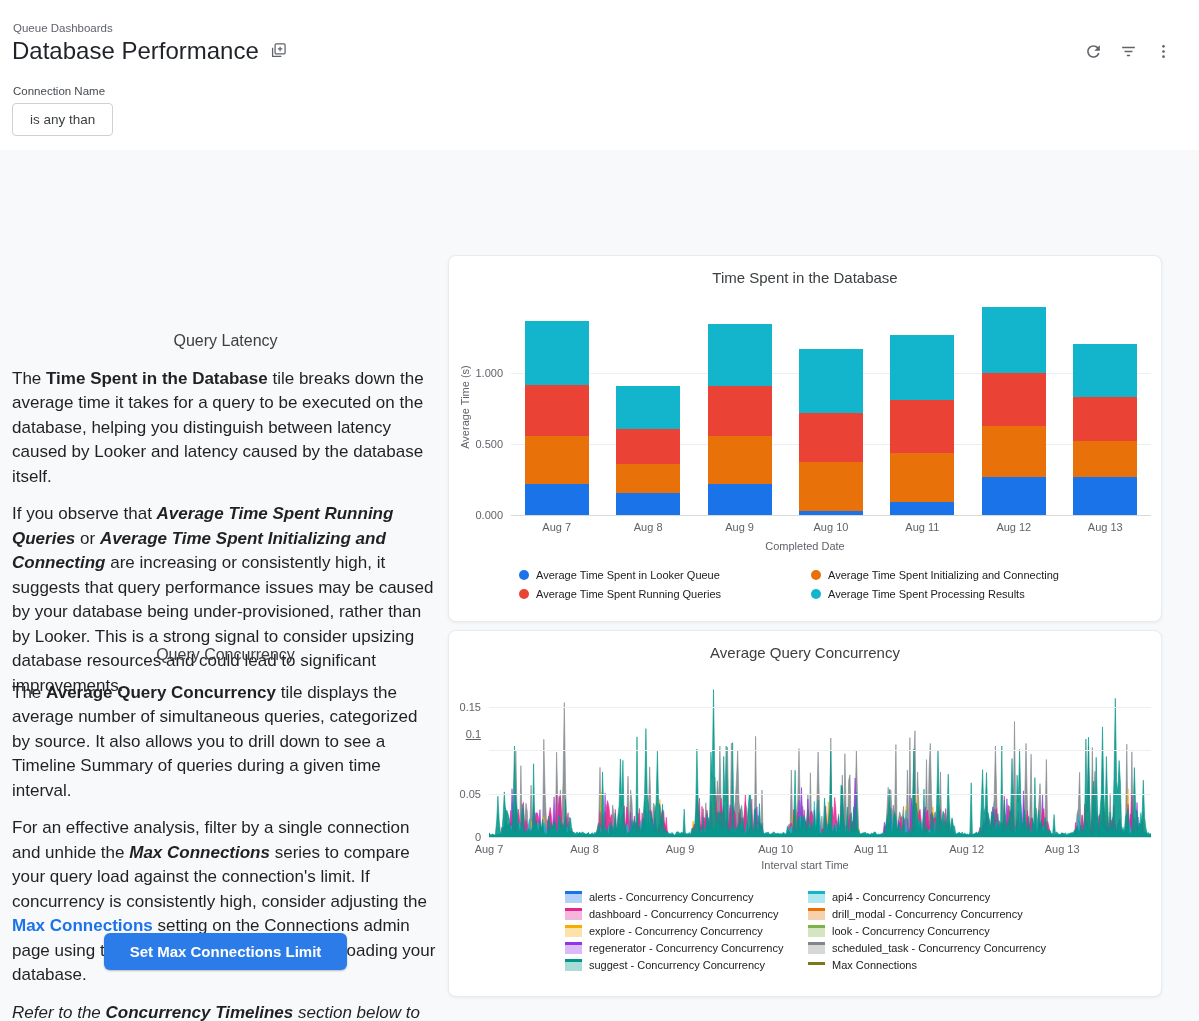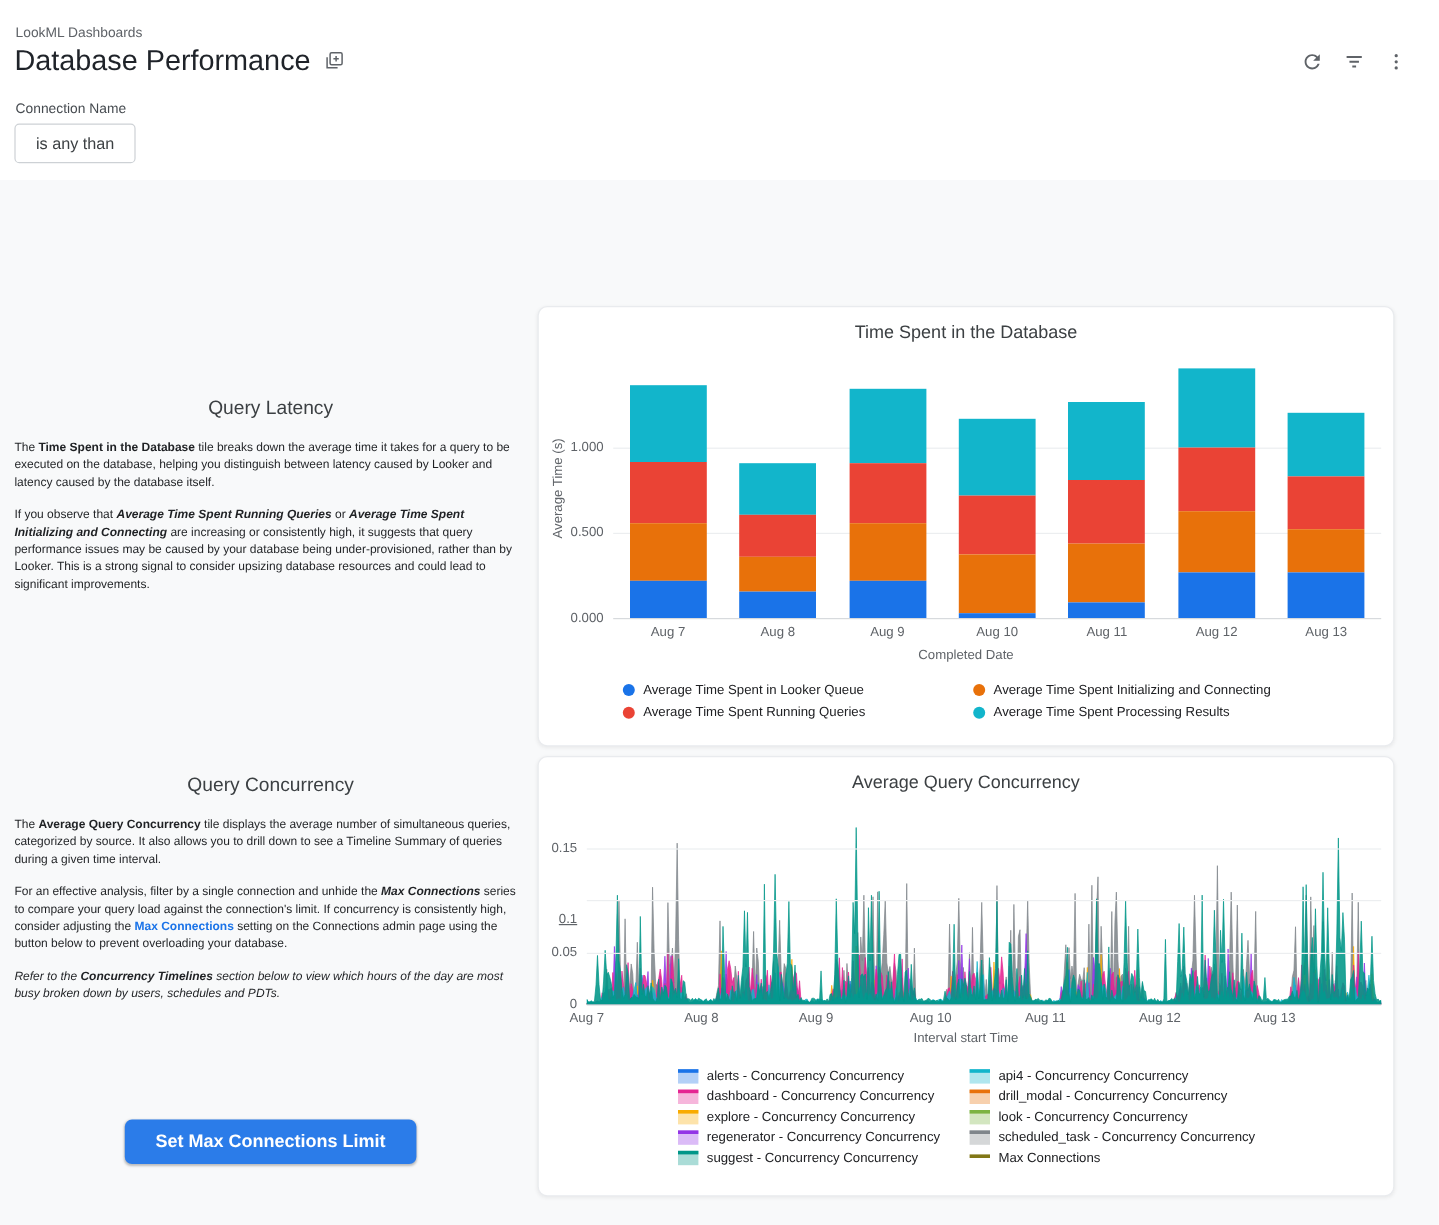--- a/index.html
+++ b/index.html
@@ -16,21 +16,21 @@
   #filter-chip{left:12px;top:103px;background:#fff;border:1px solid #cdd1d5;border-radius:4px;
     padding:8px 17px;font-size:13.5px;color:#3c4043;cursor:pointer;}
   
   #dashboard{left:0;right:0;top:150px;bottom:0;background:#f8f9fa;}
   #section-heading{top:44px;left:0;width:1168px;text-align:center;font-size:16px;color:#3c4043;}
   
   .text-tile{left:12px;width:427px;}
   #tile-latency{top:182px;}
   #tile-concurrency{top:496px;}
   .tile-heading{text-align:center;font-size:16px;color:#3c4043;margin:0 0 17px 0;font-weight:400;}
-  .tile-body p{font-size:10px;line-height:1.44;margin:0 1px 13px 0;color:#1f2124;}
+  .tile-body p{font-size:17px;line-height:1.44;margin:0 1px 13px 0;color:#1f2124;}
   .tile-body .link{color:#1a73e8;font-weight:700;cursor:pointer;}
   #cta-wrap{left:12px;top:783px;width:427px;text-align:center;}
   #cta-button{background:#2b7ce9;color:#fff;border:none;border-radius:6px;padding:10px 26px;
     font-size:15px;font-weight:700;font-family:"Liberation Sans",sans-serif;cursor:pointer;
     box-shadow:0 1px 2px rgba(0,0,0,.25);}
   
   .card{left:448px;width:712px;height:365px;background:#fff;border:1px solid #e9ebee;border-radius:8px;
     box-shadow:0 1px 3px rgba(60,64,67,.08);}
   #card-latency{top:105px;}
   #card-concurrency{top:480px;}
@@ -57,21 +57,21 @@
   #xlabels2{position:absolute;left:40px;top:212px;width:662px;height:14px;}
   #xlabels2 .xtick{position:absolute;transform:translateX(-50%);}
   #legend2{position:absolute;left:116px;top:260px;display:grid;grid-template-columns:243px auto;row-gap:5px;}
   .leg2-item{display:flex;align-items:flex-start;gap:7px;font-size:11px;color:#202124;cursor:pointer;}
   .leg-swatch{width:17px;height:9px;flex:none;}
   .leg-line{width:17px;height:3px;flex:none;margin:3px 0;}
 </style>
 </head>
 <body>
 
-<div class="abs" id="breadcrumb">LookML Dashboards</div>
+<div class="abs" id="breadcrumb">Queue Dashboards</div>
 
 <div class="abs" id="title-row">
   <span id="page-title">Database Performance</span>
   <span class="icon-btn">
     <svg width="20" height="20" viewBox="0 0 24 24" fill="none" stroke="#5f6368" stroke-width="1.5">
       <path d="M5.5 8v10.5H16"></path>
       <rect x="8.5" y="3.5" width="12" height="12" rx="1.5"></rect>
       <path d="M14.5 6.8v5.4M11.8 9.5h5.4"></path>
     </svg>
   </span>
@@ -223,21 +223,21 @@
           <span>Average Time Spent Processing Results</span>
         </div>
       </div>
   </div>
 
   <div class="abs card" id="card-concurrency">
     <div class="card-title">Average Query Concurrency</div>
     <div id="yaxis2">
         <div class="ytick" style="left: -8px; top: 200px; width: 40px;">0</div>
         <div class="ytick" style="left: -8px; top: 156.647px; width: 40px;">0.05</div>
-        <div class="ytick" style="left: -8px; top: 129px; width: 40px; text-decoration: underline;">0.1</div>
+        <div class="ytick" style="left: -8px; top: 97px; width: 40px; text-decoration: underline;">0.1</div>
         <div class="ytick" style="left: -8px; top: 69.9422px; width: 40px;">0.15</div>
       </div>
     <div id="plot2">
       <svg id="areasvg" width="662" height="150" viewBox="0 0 662 150" preserveAspectRatio="none">
           <polygon points="0,150 0.0,148.8 1.3,149.5 2.6,149.3 3.8,148.3 5.1,148.3 6.4,149.4 7.7,148.4 8.9,149.0 10.2,149.3 11.5,149.3 12.8,147.8 14.0,145.0 15.3,144.4 16.6,120.7 17.9,141.7 19.1,137.3 20.4,136.8 21.7,135.3 23.0,139.1 24.2,148.2 25.5,148.2 26.8,63.0 28.1,126.3 29.3,142.8 30.6,148.7 31.9,78.7 33.2,147.5 34.4,145.8 35.7,135.8 37.0,116.3 38.3,124.5 39.5,148.9 40.8,139.0 42.1,98.2 43.4,143.2 44.6,124.7 45.9,147.8 47.2,139.2 48.5,148.8 49.7,146.7 51.0,139.6 52.3,145.2 53.6,142.4 54.8,52.3 56.1,106.0 57.4,133.4 58.7,133.8 59.9,144.8 61.2,126.0 62.5,149.2 63.8,144.4 65.1,132.5 66.3,146.7 67.6,65.2 68.9,117.5 70.2,115.6 71.4,103.0 72.7,132.0 74.0,96.2 75.3,15.6 76.5,96.2 77.8,144.2 79.1,135.8 80.4,148.9 81.6,147.5 82.9,141.1 84.2,148.5 85.5,149.1 86.7,148.5 88.0,149.3 89.3,149.0 90.6,149.2 91.8,149.4 93.1,149.0 94.4,148.4 95.7,148.5 96.9,148.4 98.2,149.2 99.5,148.7 100.8,149.3 102.0,149.4 103.3,148.5 104.6,149.3 105.9,148.4 107.1,148.5 108.4,140.2 109.7,134.5 111.0,80.4 112.2,146.6 113.5,136.8 114.8,148.5 116.1,124.7 117.3,131.1 118.6,143.6 119.9,148.3 121.2,140.9 122.5,137.6 123.7,118.0 125.0,128.4 126.3,145.9 127.6,144.7 128.8,137.2 130.1,126.7 131.4,142.4 132.7,146.2 133.9,148.2 135.2,148.5 136.5,140.7 137.8,129.6 139.0,89.2 140.3,140.1 141.6,103.0 142.9,114.1 144.1,141.3 145.4,144.8 146.7,135.1 148.0,138.0 149.2,125.9 150.5,134.7 151.8,148.8 153.1,144.1 154.3,148.9 155.6,114.3 156.9,130.7 158.2,149.4 159.4,121.0 160.7,79.9 162.0,123.5 163.3,133.7 164.5,116.0 165.8,119.9 167.1,148.6 168.4,146.7 169.6,147.8 170.9,119.1 172.2,137.6 173.5,132.7 174.7,136.4 176.0,137.9 177.3,148.5 178.6,146.7 179.8,148.9 181.1,149.2 182.4,148.6 183.7,148.8 185.0,148.6 186.2,148.4 187.5,149.3 188.8,149.0 190.1,149.1 191.3,149.1 192.6,149.4 193.9,149.3 195.2,149.3 196.4,148.6 197.7,149.0 199.0,148.5 200.3,148.5 201.5,149.3 202.8,148.8 204.1,148.4 205.4,146.2 206.6,127.9 207.9,112.6 209.2,120.3 210.5,146.8 211.7,137.9 213.0,146.9 214.3,121.6 215.6,146.0 216.8,115.9 218.1,136.0 219.4,133.1 220.7,142.0 221.9,147.4 223.2,132.4 224.5,147.5 225.8,90.1 227.0,128.7 228.3,93.8 229.6,113.6 230.9,59.0 232.1,113.6 233.4,148.7 234.7,119.8 236.0,134.6 237.2,149.2 238.5,60.3 239.8,131.8 241.1,147.6 242.4,56.2 243.6,146.2 244.9,126.6 246.2,115.1 247.5,91.9 248.7,63.3 250.0,115.3 251.3,124.6 252.6,118.4 253.8,128.9 255.1,132.8 256.4,115.5 257.7,122.1 258.9,144.3 260.2,148.4 261.5,148.8 262.8,127.9 264.0,147.0 265.3,144.8 266.6,49.3 267.9,145.5 269.1,128.6 270.4,134.0 271.7,148.3 273.0,103.1 274.2,149.4 275.5,149.5 276.8,149.2 278.1,148.5 279.3,149.3 280.6,148.6 281.9,149.0 283.2,149.3 284.4,149.2 285.7,149.1 287.0,148.9 288.3,148.8 289.5,148.5 290.8,148.7 292.1,148.4 293.4,148.9 294.6,148.5 295.9,149.1 297.2,149.2 298.5,149.1 299.7,137.5 301.0,146.8 302.3,83.0 303.6,136.0 304.9,123.2 306.1,135.0 307.4,126.7 308.7,114.6 310.0,61.6 311.2,114.6 312.5,128.6 313.8,119.2 315.1,147.1 316.3,135.2 317.6,148.2 318.9,106.9 320.2,145.2 321.4,85.8 322.7,145.2 324.0,144.2 325.3,145.1 326.5,142.6 327.8,116.0 329.1,65.0 330.4,116.0 331.6,146.3 332.9,129.2 334.2,148.1 335.5,130.1 336.7,135.0 338.0,140.8 339.3,135.0 340.6,147.5 341.8,51.0 343.1,149.2 344.4,148.7 345.7,149.3 346.9,149.0 348.2,139.7 349.5,127.1 350.8,147.9 352.0,140.8 353.3,88.2 354.6,147.6 355.9,66.7 357.1,121.9 358.4,147.4 359.7,93.3 361.0,87.8 362.3,144.5 363.5,144.9 364.8,122.6 366.1,115.3 367.4,63.3 368.6,115.3 369.9,145.3 371.2,148.8 372.5,148.3 373.7,148.4 375.0,149.3 376.3,149.1 377.6,149.1 378.8,149.3 380.1,149.3 381.4,149.2 382.7,148.7 383.9,149.2 385.2,149.2 386.5,148.8 387.8,148.4 389.0,148.5 390.3,148.5 391.6,148.8 392.9,149.5 394.1,148.3 395.4,148.6 396.7,144.3 398.0,121.2 399.2,100.3 400.5,144.1 401.8,102.7 403.1,128.8 404.3,118.0 405.6,127.0 406.9,57.5 408.2,149.1 409.4,132.8 410.7,124.9 412.0,129.6 413.3,130.1 414.5,119.4 415.8,147.7 417.1,148.6 418.4,83.1 419.6,143.3 420.9,50.7 422.2,142.6 423.5,118.8 424.8,72.0 426.0,43.7 427.3,148.5 428.6,84.9 429.9,119.7 431.1,138.6 432.4,146.9 433.7,134.3 435.0,124.8 436.2,144.3 437.5,72.6 438.8,148.3 440.1,81.7 441.3,56.4 442.6,112.5 443.9,136.2 445.2,126.6 446.4,124.8 447.7,134.2 449.0,140.2 450.3,148.6 451.5,84.9 452.8,148.7 454.1,148.3 455.4,135.1 456.6,144.0 457.9,147.9 459.2,139.6 460.5,135.3 461.7,146.3 463.0,132.3 464.3,148.0 465.6,147.9 466.8,148.5 468.1,149.2 469.4,148.5 470.7,148.7 471.9,149.0 473.2,148.6 474.5,148.3 475.8,149.2 477.0,148.3 478.3,148.3 479.6,149.3 480.9,148.5 482.2,149.4 483.4,148.4 484.7,148.7 486.0,148.4 487.3,148.3 488.5,148.7 489.8,148.1 491.1,139.9 492.4,147.7 493.6,142.1 494.9,132.3 496.2,142.7 497.5,130.8 498.7,147.3 500.0,146.7 501.3,143.8 502.6,129.3 503.8,124.9 505.1,113.6 506.4,59.0 507.7,109.4 508.9,148.5 510.2,148.2 511.5,147.7 512.8,138.2 514.0,143.7 515.3,146.8 516.6,127.9 517.9,147.0 519.1,148.3 520.4,119.0 521.7,132.2 523.0,116.3 524.2,125.9 525.5,34.4 526.8,131.7 528.1,135.4 529.3,149.3 530.6,148.5 531.9,139.2 533.2,142.5 534.4,148.3 535.7,112.5 537.0,56.4 538.3,112.5 539.5,147.6 540.8,127.5 542.1,67.2 543.4,143.6 544.7,148.3 545.9,146.8 547.2,120.8 548.5,136.2 549.8,116.6 551.0,96.6 552.3,125.4 553.6,139.9 554.9,139.5 556.1,128.4 557.4,72.5 558.7,146.4 560.0,142.3 561.2,146.4 562.5,148.9 563.8,148.9 565.1,148.4 566.3,148.7 567.6,149.2 568.9,148.9 570.2,148.7 571.4,148.8 572.7,148.8 574.0,148.7 575.3,148.3 576.5,149.3 577.8,148.4 579.1,148.3 580.4,149.4 581.6,149.1 582.9,148.9 584.2,149.2 585.5,147.1 586.7,145.3 588.0,127.0 589.3,121.6 590.6,85.3 591.8,139.8 593.1,128.6 594.4,143.1 595.7,140.8 596.9,121.6 598.2,113.6 599.5,59.0 600.8,113.6 602.1,143.6 603.3,60.4 604.6,119.4 605.9,84.3 607.2,149.1 608.4,128.2 609.7,140.3 611.0,148.8 612.3,147.0 613.5,81.0 614.8,144.5 616.1,144.3 617.4,147.9 618.6,144.4 619.9,149.2 621.2,106.5 622.5,148.7 623.7,130.2 625.0,139.3 626.3,148.3 627.6,148.8 628.8,143.8 630.1,140.6 631.4,147.9 632.7,146.0 633.9,145.4 635.2,149.0 636.5,138.9 637.8,57.2 639.0,143.3 640.3,143.6 641.6,137.0 642.9,64.9 644.1,144.7 645.4,142.2 646.7,143.0 648.0,138.0 649.2,130.0 650.5,145.9 651.8,140.2 653.1,143.5 654.3,148.5 655.6,144.1 656.9,147.4 658.2,148.4 659.4,149.0 660.7,148.5 662.0,148.8 662,150" fill="#80868B" fill-opacity="0.88" stroke="#80868B" stroke-width="0.6"></polygon>
           <polygon points="0,150 0.0,149.3 1.3,149.7 2.6,149.3 3.8,149.7 5.1,149.7 6.4,149.3 7.7,149.4 8.9,149.2 10.2,149.6 11.5,149.7 12.8,148.4 14.0,148.1 15.3,148.3 16.6,139.6 17.9,146.9 19.1,149.4 20.4,148.9 21.7,149.4 23.0,144.5 24.2,124.6 25.5,149.5 26.8,149.1 28.1,148.4 29.3,146.2 30.6,148.0 31.9,147.6 33.2,140.8 34.4,146.6 35.7,149.2 37.0,149.6 38.3,142.6 39.5,148.5 40.8,148.8 42.1,134.5 43.4,146.4 44.6,138.9 45.9,146.6 47.2,145.7 48.5,147.9 49.7,144.0 51.0,139.3 52.3,140.5 53.6,148.4 54.8,129.8 56.1,140.9 57.4,149.0 58.7,146.7 59.9,145.2 61.2,148.4 62.5,147.6 63.8,149.2 65.1,143.2 66.3,149.4 67.6,144.2 68.9,144.5 70.2,110.4 71.4,149.6 72.7,149.2 74.0,140.7 75.3,148.7 76.5,140.9 77.8,145.5 79.1,148.9 80.4,148.1 81.6,148.9 82.9,148.4 84.2,149.2 85.5,149.6 86.7,149.1 88.0,149.5 89.3,149.2 90.6,149.4 91.8,149.6 93.1,149.3 94.4,149.7 95.7,149.4 96.9,149.4 98.2,149.6 99.5,149.2 100.8,149.2 102.0,149.5 103.3,149.3 104.6,149.6 105.9,149.7 107.1,149.3 108.4,148.9 109.7,146.9 111.0,143.5 112.2,105.4 113.5,145.2 114.8,146.8 116.1,149.6 117.3,148.4 118.6,119.5 119.9,146.3 121.2,149.2 122.5,149.0 123.7,149.3 125.0,146.6 126.3,147.9 127.6,141.5 128.8,149.3 130.1,149.1 131.4,149.4 132.7,143.5 133.9,147.9 135.2,149.5 136.5,148.9 137.8,147.6 139.0,141.3 140.3,143.6 141.6,149.6 142.9,139.9 144.1,146.9 145.4,148.7 146.7,140.7 148.0,139.6 149.2,139.6 150.5,141.9 151.8,148.9 153.1,147.8 154.3,148.8 155.6,149.3 156.9,128.0 158.2,149.3 159.4,147.0 160.7,149.5 162.0,146.4 163.3,146.9 164.5,147.8 165.8,137.3 167.1,142.4 168.4,145.4 169.6,139.6 170.9,112.4 172.2,149.7 173.5,140.3 174.7,147.5 176.0,149.2 177.3,146.9 178.6,149.2 179.8,149.4 181.1,149.5 182.4,149.4 183.7,149.1 185.0,149.7 186.2,149.2 187.5,149.2 188.8,149.2 190.1,149.5 191.3,149.2 192.6,149.5 193.9,149.4 195.2,149.3 196.4,149.6 197.7,149.4 199.0,149.6 200.3,149.4 201.5,149.5 202.8,149.0 204.1,134.1 205.4,144.3 206.6,140.4 207.9,144.3 209.2,149.3 210.5,144.9 211.7,149.4 213.0,148.5 214.3,144.2 215.6,143.9 216.8,147.4 218.1,149.5 219.4,147.5 220.7,145.4 221.9,148.8 223.2,143.1 224.5,101.4 225.8,140.0 227.0,148.5 228.3,149.0 229.6,147.9 230.9,147.1 232.1,143.8 233.4,149.4 234.7,145.1 236.0,149.3 237.2,149.7 238.5,147.8 239.8,130.0 241.1,148.1 242.4,146.3 243.6,134.1 244.9,139.4 246.2,149.2 247.5,145.9 248.7,149.1 250.0,149.4 251.3,149.6 252.6,144.3 253.8,144.1 255.1,146.4 256.4,142.2 257.7,140.3 258.9,149.3 260.2,140.0 261.5,145.7 262.8,136.9 264.0,141.5 265.3,149.2 266.6,144.6 267.9,149.4 269.1,142.7 270.4,148.1 271.7,147.7 273.0,146.0 274.2,148.5 275.5,149.4 276.8,149.4 278.1,149.7 279.3,149.7 280.6,149.7 281.9,149.7 283.2,149.2 284.4,149.5 285.7,149.7 287.0,149.2 288.3,149.5 289.5,149.5 290.8,149.3 292.1,149.4 293.4,149.6 294.6,149.3 295.9,149.3 297.2,149.6 298.5,148.8 299.7,149.1 301.0,146.0 302.3,149.2 303.6,126.5 304.9,145.0 306.1,148.5 307.4,141.5 308.7,145.7 310.0,149.7 311.2,142.5 312.5,144.9 313.8,141.1 315.1,148.1 316.3,147.8 317.6,149.3 318.9,143.6 320.2,149.3 321.4,149.0 322.7,148.9 324.0,146.7 325.3,149.2 326.5,142.2 327.8,148.8 329.1,146.3 330.4,145.7 331.6,147.1 332.9,149.1 334.2,145.3 335.5,148.7 336.7,142.0 338.0,148.3 339.3,114.7 340.6,142.4 341.8,141.9 343.1,147.8 344.4,149.4 345.7,149.2 346.9,145.6 348.2,146.7 349.5,149.1 350.8,148.4 352.0,140.8 353.3,144.5 354.6,144.3 355.9,146.5 357.1,147.2 358.4,140.5 359.7,143.4 361.0,139.9 362.3,144.4 363.5,149.5 364.8,147.6 366.1,149.4 367.4,148.9 368.6,147.4 369.9,141.9 371.2,149.2 372.5,149.4 373.7,149.2 375.0,149.6 376.3,149.3 377.6,149.4 378.8,149.6 380.1,149.3 381.4,149.6 382.7,149.6 383.9,149.3 385.2,149.2 386.5,149.6 387.8,149.6 389.0,149.3 390.3,149.6 391.6,149.6 392.9,149.2 394.1,149.4 395.4,147.4 396.7,143.6 398.0,148.4 399.2,147.1 400.5,115.0 401.8,143.9 403.1,149.4 404.3,141.3 405.6,144.3 406.9,140.6 408.2,139.6 409.4,144.4 410.7,146.3 412.0,144.1 413.3,144.7 414.5,141.8 415.8,145.6 417.1,119.2 418.4,148.2 419.6,146.3 420.9,149.0 422.2,144.0 423.5,149.5 424.8,140.0 426.0,141.9 427.3,140.5 428.6,108.5 429.9,149.6 431.1,140.7 432.4,148.1 433.7,138.8 435.0,141.1 436.2,146.4 437.5,148.0 438.8,149.6 440.1,138.8 441.3,140.8 442.6,143.7 443.9,120.1 445.2,145.3 446.4,145.2 447.7,131.9 449.0,149.1 450.3,148.5 451.5,141.2 452.8,143.2 454.1,149.1 455.4,139.2 456.6,148.8 457.9,143.4 459.2,120.7 460.5,149.3 461.7,149.4 463.0,149.3 464.3,149.5 465.6,149.5 466.8,149.6 468.1,149.5 469.4,149.6 470.7,149.2 471.9,149.3 473.2,149.4 474.5,149.3 475.8,149.5 477.0,149.4 478.3,149.2 479.6,149.5 480.9,149.2 482.2,149.4 483.4,149.4 484.7,149.2 486.0,149.5 487.3,149.1 488.5,149.6 489.8,148.7 491.1,149.5 492.4,144.3 493.6,148.6 494.9,148.3 496.2,149.0 497.5,139.4 498.7,131.9 500.0,149.4 501.3,143.2 502.6,147.6 503.8,142.6 505.1,144.1 506.4,141.6 507.7,136.5 508.9,149.4 510.2,138.9 511.5,148.2 512.8,147.2 514.0,149.5 515.3,148.4 516.6,144.4 517.9,140.8 519.1,147.8 520.4,147.3 521.7,145.5 523.0,147.2 524.2,140.4 525.5,149.3 526.8,149.3 528.1,143.7 529.3,149.3 530.6,149.5 531.9,145.7 533.2,146.6 534.4,145.8 535.7,149.4 537.0,145.0 538.3,144.5 539.5,149.5 540.8,147.2 542.1,148.3 543.4,146.4 544.7,145.6 545.9,141.8 547.2,149.3 548.5,148.9 549.8,149.2 551.0,147.7 552.3,148.9 553.6,149.2 554.9,149.1 556.1,139.3 557.4,148.0 558.7,145.1 560.0,148.8 561.2,149.7 562.5,149.3 563.8,149.7 565.1,149.3 566.3,149.6 567.6,149.6 568.9,149.7 570.2,149.6 571.4,149.5 572.7,149.2 574.0,149.5 575.3,149.3 576.5,149.7 577.8,149.2 579.1,149.3 580.4,149.2 581.6,149.6 582.9,149.6 584.2,149.7 585.5,148.3 586.7,149.1 588.0,149.4 589.3,145.1 590.6,144.6 591.8,149.3 593.1,142.9 594.4,145.5 595.7,148.6 596.9,149.1 598.2,115.2 599.5,144.9 600.8,149.6 602.1,149.3 603.3,141.6 604.6,149.2 605.9,127.8 607.2,121.1 608.4,144.9 609.7,140.0 611.0,144.9 612.3,149.3 613.5,145.3 614.8,149.5 616.1,149.7 617.4,105.4 618.6,144.7 619.9,141.8 621.2,149.4 622.5,146.6 623.7,134.8 625.0,125.2 626.3,144.5 627.6,143.7 628.8,149.3 630.1,149.6 631.4,149.2 632.7,140.3 633.9,146.7 635.2,142.8 636.5,143.1 637.8,148.0 639.0,101.7 640.3,148.3 641.6,140.6 642.9,129.4 644.1,149.2 645.4,139.0 646.7,149.2 648.0,148.7 649.2,141.4 650.5,140.2 651.8,148.0 653.1,146.8 654.3,124.4 655.6,147.3 656.9,149.4 658.2,149.6 659.4,149.6 660.7,149.6 662.0,149.7 662,150" fill="#F9AB00" fill-opacity="0.88" stroke="#F9AB00" stroke-width="0.6"></polygon>
           <polygon points="0,150 0.0,148.9 1.3,149.4 2.6,148.3 3.8,149.2 5.1,149.1 6.4,149.3 7.7,149.3 8.9,148.9 10.2,148.8 11.5,149.1 12.8,148.7 14.0,143.9 15.3,148.4 16.6,147.7 17.9,149.0 19.1,145.1 20.4,143.1 21.7,145.3 23.0,101.7 24.2,121.4 25.5,134.7 26.8,139.6 28.1,148.9 29.3,148.7 30.6,144.9 31.9,138.8 33.2,144.0 34.4,142.0 35.7,145.9 37.0,143.0 38.3,139.5 39.5,147.0 40.8,147.1 42.1,146.0 43.4,142.1 44.6,148.2 45.9,149.0 47.2,148.9 48.5,147.3 49.7,137.0 51.0,122.6 52.3,148.7 53.6,138.8 54.8,145.0 56.1,143.8 57.4,148.8 58.7,141.5 59.9,134.0 61.2,145.1 62.5,149.2 63.8,136.7 65.1,109.8 66.3,135.2 67.6,147.3 68.9,135.6 70.2,109.4 71.4,148.0 72.7,148.3 74.0,147.2 75.3,148.0 76.5,135.9 77.8,135.4 79.1,142.7 80.4,148.6 81.6,148.2 82.9,148.2 84.2,148.4 85.5,148.7 86.7,148.9 88.0,148.5 89.3,148.4 90.6,149.5 91.8,148.6 93.1,149.2 94.4,149.0 95.7,148.9 96.9,148.7 98.2,149.3 99.5,149.2 100.8,149.1 102.0,149.0 103.3,149.1 104.6,148.6 105.9,148.7 107.1,148.1 108.4,148.0 109.7,148.3 111.0,144.3 112.2,136.4 113.5,146.8 114.8,148.2 116.1,105.9 117.3,149.3 118.6,138.4 119.9,148.1 121.2,138.9 122.5,147.4 123.7,141.0 125.0,148.5 126.3,148.0 127.6,141.8 128.8,148.3 130.1,141.7 131.4,138.9 132.7,140.1 133.9,146.4 135.2,144.8 136.5,137.8 137.8,148.1 139.0,144.0 140.3,148.2 141.6,125.2 142.9,147.5 144.1,146.9 145.4,134.5 146.7,139.5 148.0,147.9 149.2,147.8 150.5,142.1 151.8,138.0 153.1,148.7 154.3,131.5 155.6,146.7 156.9,133.1 158.2,148.1 159.4,148.6 160.7,142.3 162.0,149.2 163.3,131.9 164.5,139.3 165.8,135.3 167.1,144.6 168.4,149.4 169.6,139.8 170.9,147.6 172.2,148.8 173.5,141.7 174.7,134.7 176.0,139.2 177.3,143.5 178.6,146.8 179.8,149.2 181.1,148.7 182.4,149.0 183.7,148.8 185.0,148.7 186.2,149.2 187.5,148.9 188.8,148.7 190.1,148.9 191.3,149.5 192.6,149.5 193.9,149.0 195.2,149.4 196.4,148.6 197.7,149.0 199.0,148.9 200.3,149.3 201.5,148.8 202.8,147.8 204.1,148.1 205.4,146.2 206.6,148.5 207.9,149.1 209.2,148.1 210.5,147.8 211.7,141.9 213.0,137.2 214.3,140.4 215.6,143.6 216.8,147.5 218.1,136.0 219.4,149.1 220.7,148.1 221.9,148.1 223.2,145.4 224.5,142.3 225.8,148.9 227.0,147.1 228.3,149.0 229.6,138.4 230.9,147.7 232.1,147.0 233.4,147.2 234.7,138.9 236.0,148.6 237.2,139.5 238.5,147.1 239.8,141.7 241.1,117.8 242.4,133.7 243.6,146.2 244.9,134.2 246.2,148.6 247.5,145.8 248.7,146.9 250.0,148.9 251.3,132.0 252.6,148.7 253.8,147.2 255.1,146.3 256.4,140.5 257.7,148.3 258.9,144.3 260.2,143.4 261.5,138.7 262.8,148.1 264.0,147.3 265.3,145.1 266.6,145.1 267.9,119.7 269.1,142.9 270.4,134.4 271.7,139.4 273.0,142.6 274.2,146.0 275.5,148.6 276.8,149.4 278.1,148.9 279.3,149.4 280.6,149.0 281.9,149.1 283.2,149.3 284.4,149.3 285.7,149.1 287.0,149.2 288.3,148.9 289.5,149.4 290.8,149.0 292.1,149.5 293.4,149.5 294.6,148.3 295.9,149.0 297.2,149.1 298.5,148.6 299.7,147.1 301.0,148.7 302.3,149.4 303.6,147.3 304.9,134.5 306.1,140.0 307.4,147.7 308.7,148.1 310.0,113.4 311.2,137.5 312.5,100.5 313.8,137.4 315.1,143.9 316.3,133.9 317.6,140.9 318.9,112.0 320.2,148.5 321.4,148.2 322.7,137.1 324.0,148.8 325.3,146.8 326.5,146.4 327.8,139.5 329.1,146.9 330.4,143.5 331.6,149.0 332.9,148.9 334.2,148.9 335.5,148.8 336.7,133.0 338.0,148.0 339.3,138.3 340.6,137.2 341.8,139.2 343.1,137.9 344.4,146.5 345.7,144.9 346.9,132.7 348.2,137.8 349.5,144.4 350.8,142.1 352.0,135.9 353.3,133.8 354.6,142.2 355.9,147.2 357.1,139.0 358.4,148.4 359.7,148.1 361.0,146.1 362.3,135.6 363.5,148.9 364.8,127.6 366.1,91.0 367.4,137.8 368.6,147.7 369.9,148.9 371.2,148.8 372.5,149.0 373.7,149.4 375.0,148.9 376.3,148.6 377.6,148.5 378.8,148.9 380.1,148.6 381.4,149.0 382.7,149.2 383.9,149.2 385.2,149.1 386.5,148.4 387.8,148.8 389.0,148.3 390.3,149.4 391.6,148.6 392.9,148.8 394.1,147.3 395.4,135.2 396.7,147.4 398.0,138.0 399.2,136.9 400.5,145.3 401.8,146.2 403.1,138.6 404.3,147.4 405.6,144.4 406.9,145.3 408.2,148.8 409.4,133.6 410.7,136.0 412.0,142.4 413.3,142.8 414.5,133.6 415.8,148.2 417.1,144.2 418.4,131.9 419.6,147.0 420.9,147.1 422.2,110.9 423.5,121.3 424.8,134.8 426.0,146.6 427.3,147.8 428.6,148.1 429.9,142.0 431.1,147.6 432.4,139.5 433.7,146.1 435.0,134.9 436.2,119.9 437.5,144.0 438.8,133.8 440.1,141.6 441.3,137.9 442.6,148.6 443.9,148.0 445.2,144.3 446.4,143.2 447.7,148.9 449.0,148.0 450.3,142.5 451.5,148.4 452.8,142.7 454.1,149.2 455.4,144.8 456.6,145.8 457.9,147.3 459.2,135.3 460.5,148.3 461.7,148.2 463.0,149.1 464.3,144.3 465.6,148.3 466.8,149.3 468.1,148.9 469.4,148.4 470.7,148.8 471.9,148.9 473.2,148.6 474.5,148.4 475.8,148.4 477.0,148.4 478.3,149.4 479.6,149.3 480.9,149.2 482.2,148.8 483.4,148.6 484.7,148.3 486.0,148.3 487.3,149.4 488.5,149.2 489.8,148.8 491.1,148.3 492.4,148.9 493.6,139.0 494.9,135.0 496.2,148.9 497.5,136.6 498.7,148.7 500.0,148.1 501.3,147.0 502.6,141.4 503.8,119.8 505.1,138.5 506.4,131.6 507.7,147.4 508.9,147.4 510.2,137.7 511.5,141.1 512.8,144.9 514.0,139.3 515.3,148.8 516.6,149.2 517.9,111.7 519.1,140.4 520.4,149.1 521.7,146.5 523.0,135.7 524.2,148.2 525.5,145.7 526.8,148.3 528.1,148.6 529.3,143.4 530.6,143.8 531.9,126.2 533.2,149.3 534.4,103.8 535.7,136.8 537.0,146.2 538.3,140.7 539.5,142.8 540.8,139.0 542.1,148.7 543.4,145.2 544.7,148.4 545.9,144.5 547.2,147.3 548.5,147.2 549.8,137.6 551.0,149.1 552.3,148.8 553.6,107.2 554.9,146.9 556.1,134.7 557.4,148.6 558.7,145.3 560.0,148.4 561.2,147.6 562.5,149.0 563.8,148.8 565.1,148.9 566.3,148.8 567.6,148.5 568.9,148.5 570.2,149.2 571.4,148.8 572.7,149.4 574.0,148.7 575.3,148.3 576.5,149.2 577.8,149.0 579.1,149.2 580.4,148.7 581.6,149.1 582.9,148.5 584.2,148.4 585.5,146.1 586.7,142.9 588.0,141.3 589.3,145.9 590.6,134.0 591.8,149.2 593.1,148.8 594.4,143.7 595.7,133.2 596.9,147.6 598.2,134.8 599.5,146.6 600.8,145.4 602.1,145.2 603.3,147.7 604.6,142.2 605.9,145.8 607.2,139.5 608.4,138.1 609.7,149.0 611.0,142.5 612.3,141.1 613.5,139.9 614.8,146.6 616.1,134.0 617.4,148.6 618.6,143.1 619.9,143.5 621.2,138.5 622.5,145.1 623.7,132.2 625.0,146.2 626.3,137.3 627.6,149.0 628.8,137.9 630.1,146.6 631.4,145.2 632.7,142.8 633.9,145.9 635.2,146.4 636.5,146.5 637.8,147.2 639.0,146.0 640.3,145.2 641.6,127.1 642.9,128.7 644.1,146.6 645.4,148.5 646.7,147.1 648.0,115.5 649.2,145.0 650.5,136.4 651.8,147.6 653.1,135.5 654.3,148.9 655.6,145.4 656.9,149.0 658.2,148.4 659.4,149.1 660.7,149.3 662.0,149.2 662,150" fill="#9334E6" fill-opacity="0.88" stroke="#9334E6" stroke-width="0.6"></polygon>
           <polygon points="0,150 0.0,149.5 1.3,149.4 2.6,148.3 3.8,148.6 5.1,148.8 6.4,149.0 7.7,148.9 8.9,149.2 10.2,148.8 11.5,148.6 12.8,148.1 14.0,148.8 15.3,143.8 16.6,148.2 17.9,148.8 19.1,148.5 20.4,146.4 21.7,145.8 23.0,148.5 24.2,147.5 25.5,147.8 26.8,142.8 28.1,148.0 29.3,149.2 30.6,148.9 31.9,149.1 33.2,146.5 34.4,142.9 35.7,146.2 37.0,143.6 38.3,141.9 39.5,148.5 40.8,145.7 42.1,142.0 43.4,147.4 44.6,146.7 45.9,125.5 47.2,133.9 48.5,145.4 49.7,142.4 51.0,146.0 52.3,142.5 53.6,148.7 54.8,144.8 56.1,145.8 57.4,145.2 58.7,148.6 59.9,143.6 61.2,147.4 62.5,148.9 63.8,147.2 65.1,149.4 66.3,148.3 67.6,147.5 68.9,148.3 70.2,144.4 71.4,147.5 72.7,147.4 74.0,149.0 75.3,144.5 76.5,143.3 77.8,147.7 79.1,142.4 80.4,148.5 81.6,146.4 82.9,147.1 84.2,148.9 85.5,148.6 86.7,148.3 88.0,148.8 89.3,148.7 90.6,149.3 91.8,148.6 93.1,149.0 94.4,148.7 95.7,148.4 96.9,149.0 98.2,149.1 99.5,149.4 100.8,148.7 102.0,148.6 103.3,148.3 104.6,149.1 105.9,149.2 107.1,149.3 108.4,147.2 109.7,145.5 111.0,148.1 112.2,146.1 113.5,146.5 114.8,147.1 116.1,147.3 117.3,143.5 118.6,149.2 119.9,148.0 121.2,146.7 122.5,147.7 123.7,144.5 125.0,141.9 126.3,149.3 127.6,149.3 128.8,147.0 130.1,145.2 131.4,142.3 132.7,148.5 133.9,148.2 135.2,148.0 136.5,148.7 137.8,146.0 139.0,149.3 140.3,148.0 141.6,148.1 142.9,142.6 144.1,147.5 145.4,147.8 146.7,145.7 148.0,149.0 149.2,149.4 150.5,147.0 151.8,148.5 153.1,147.2 154.3,148.4 155.6,149.0 156.9,149.0 158.2,144.9 159.4,144.5 160.7,145.9 162.0,148.1 163.3,148.1 164.5,146.6 165.8,145.7 167.1,146.9 168.4,144.6 169.6,147.0 170.9,148.7 172.2,145.0 173.5,148.1 174.7,145.6 176.0,148.1 177.3,145.1 178.6,148.3 179.8,149.3 181.1,149.4 182.4,148.6 183.7,148.6 185.0,149.2 186.2,149.5 187.5,148.9 188.8,148.7 190.1,149.1 191.3,148.8 192.6,148.3 193.9,149.1 195.2,148.8 196.4,148.6 197.7,149.1 199.0,149.4 200.3,148.7 201.5,149.3 202.8,148.7 204.1,147.3 205.4,147.5 206.6,146.7 207.9,144.8 209.2,143.4 210.5,148.6 211.7,148.1 213.0,145.8 214.3,148.1 215.6,145.9 216.8,149.0 218.1,148.3 219.4,130.5 220.7,142.9 221.9,146.0 223.2,148.1 224.5,144.8 225.8,147.8 227.0,149.2 228.3,145.4 229.6,149.0 230.9,143.0 232.1,141.7 233.4,148.2 234.7,148.1 236.0,149.5 237.2,148.5 238.5,145.0 239.8,145.5 241.1,147.7 242.4,144.3 243.6,145.4 244.9,144.9 246.2,148.5 247.5,148.5 248.7,143.1 250.0,147.4 251.3,149.4 252.6,146.3 253.8,144.6 255.1,143.0 256.4,142.7 257.7,143.4 258.9,148.0 260.2,142.6 261.5,145.3 262.8,145.3 264.0,148.5 265.3,148.2 266.6,144.6 267.9,142.9 269.1,146.5 270.4,147.5 271.7,146.9 273.0,148.4 274.2,148.4 275.5,149.1 276.8,148.7 278.1,149.1 279.3,148.5 280.6,149.2 281.9,149.3 283.2,148.9 284.4,148.7 285.7,149.4 287.0,148.3 288.3,149.4 289.5,148.7 290.8,148.9 292.1,149.3 293.4,148.5 294.6,148.4 295.9,148.7 297.2,149.4 298.5,149.1 299.7,148.7 301.0,148.5 302.3,145.9 303.6,148.2 304.9,147.1 306.1,148.4 307.4,148.0 308.7,148.3 310.0,147.1 311.2,147.2 312.5,144.8 313.8,144.9 315.1,147.4 316.3,145.8 317.6,143.1 318.9,147.6 320.2,148.4 321.4,143.8 322.7,144.2 324.0,148.3 325.3,148.7 326.5,147.3 327.8,142.6 329.1,143.5 330.4,143.5 331.6,142.8 332.9,149.0 334.2,149.4 335.5,149.1 336.7,143.2 338.0,142.4 339.3,147.0 340.6,143.9 341.8,142.2 343.1,148.2 344.4,148.8 345.7,148.4 346.9,143.5 348.2,142.6 349.5,149.5 350.8,143.3 352.0,145.6 353.3,149.0 354.6,149.2 355.9,148.8 357.1,146.2 358.4,145.5 359.7,147.2 361.0,149.0 362.3,149.2 363.5,135.1 364.8,147.1 366.1,149.4 367.4,148.9 368.6,148.6 369.9,149.0 371.2,149.1 372.5,148.5 373.7,148.9 375.0,148.7 376.3,148.4 377.6,148.4 378.8,149.1 380.1,148.6 381.4,148.8 382.7,148.7 383.9,148.3 385.2,148.5 386.5,148.7 387.8,149.0 389.0,149.5 390.3,148.5 391.6,148.4 392.9,148.5 394.1,148.9 395.4,148.9 396.7,144.5 398.0,147.9 399.2,149.2 400.5,147.1 401.8,121.0 403.1,148.0 404.3,147.7 405.6,148.7 406.9,148.9 408.2,145.5 409.4,145.5 410.7,147.3 412.0,148.4 413.3,142.2 414.5,148.2 415.8,146.8 417.1,149.2 418.4,149.3 419.6,147.3 420.9,142.0 422.2,148.2 423.5,148.6 424.8,144.5 426.0,147.4 427.3,147.6 428.6,146.0 429.9,143.2 431.1,146.1 432.4,147.6 433.7,146.6 435.0,143.0 436.2,148.8 437.5,147.0 438.8,144.7 440.1,145.0 441.3,148.8 442.6,146.5 443.9,147.0 445.2,138.5 446.4,148.6 447.7,148.8 449.0,148.7 450.3,145.2 451.5,145.6 452.8,148.6 454.1,146.7 455.4,147.4 456.6,142.8 457.9,147.3 459.2,141.4 460.5,148.5 461.7,148.3 463.0,148.2 464.3,148.8 465.6,148.8 466.8,148.6 468.1,148.6 469.4,149.2 470.7,149.0 471.9,148.5 473.2,148.4 474.5,149.1 475.8,149.1 477.0,148.7 478.3,149.4 479.6,148.8 480.9,148.4 482.2,149.1 483.4,148.8 484.7,149.2 486.0,148.6 487.3,149.2 488.5,149.3 489.8,149.2 491.1,148.2 492.4,145.6 493.6,148.6 494.9,148.5 496.2,146.7 497.5,146.1 498.7,125.7 500.0,148.2 501.3,142.9 502.6,148.2 503.8,145.3 505.1,147.4 506.4,145.1 507.7,146.8 508.9,142.5 510.2,144.5 511.5,148.3 512.8,147.6 514.0,147.7 515.3,146.1 516.6,147.8 517.9,143.9 519.1,148.5 520.4,143.3 521.7,148.7 523.0,148.1 524.2,143.5 525.5,143.2 526.8,146.1 528.1,148.5 529.3,145.1 530.6,148.4 531.9,145.6 533.2,148.2 534.4,148.7 535.7,145.1 537.0,143.0 538.3,146.6 539.5,148.6 540.8,143.2 542.1,147.3 543.4,148.2 544.7,146.4 545.9,146.9 547.2,145.9 548.5,144.2 549.8,148.6 551.0,147.3 552.3,149.1 553.6,146.9 554.9,145.8 556.1,148.9 557.4,149.3 558.7,148.7 560.0,148.1 561.2,149.1 562.5,148.5 563.8,149.1 565.1,149.1 566.3,149.4 567.6,149.0 568.9,149.0 570.2,148.4 571.4,148.4 572.7,148.4 574.0,148.8 575.3,148.8 576.5,149.0 577.8,148.5 579.1,149.2 580.4,149.0 581.6,148.7 582.9,149.4 584.2,148.6 585.5,148.3 586.7,149.3 588.0,146.1 589.3,149.1 590.6,149.2 591.8,142.9 593.1,148.2 594.4,147.4 595.7,148.4 596.9,148.5 598.2,145.6 599.5,148.9 600.8,147.1 602.1,145.5 603.3,145.4 604.6,148.6 605.9,144.9 607.2,148.2 608.4,147.5 609.7,148.3 611.0,147.5 612.3,143.3 613.5,145.7 614.8,148.9 616.1,143.6 617.4,148.3 618.6,145.6 619.9,141.9 621.2,148.0 622.5,147.2 623.7,148.3 625.0,148.9 626.3,143.3 627.6,147.2 628.8,148.2 630.1,148.2 631.4,148.4 632.7,149.0 633.9,147.5 635.2,146.8 636.5,147.3 637.8,147.9 639.0,145.5 640.3,149.1 641.6,147.8 642.9,149.2 644.1,146.0 645.4,148.7 646.7,148.4 648.0,147.3 649.2,143.4 650.5,145.6 651.8,143.6 653.1,148.9 654.3,149.0 655.6,148.4 656.9,149.0 658.2,148.4 659.4,149.2 660.7,148.6 662.0,148.4 662,150" fill="#1A73E8" fill-opacity="0.88" stroke="#1A73E8" stroke-width="0.6"></polygon>
           <polygon points="0,150 0.0,149.4 1.3,149.7 2.6,149.7 3.8,149.1 5.1,149.5 6.4,149.7 7.7,149.5 8.9,149.7 10.2,149.2 11.5,149.7 12.8,149.0 14.0,148.5 15.3,148.4 16.6,146.5 17.9,149.2 19.1,149.0 20.4,149.2 21.7,148.0 23.0,149.2 24.2,149.6 25.5,149.0 26.8,147.7 28.1,146.5 29.3,149.3 30.6,146.7 31.9,149.2 33.2,149.7 34.4,149.1 35.7,146.1 37.0,149.4 38.3,147.9 39.5,146.2 40.8,149.2 42.1,149.4 43.4,148.1 44.6,149.0 45.9,148.5 47.2,140.1 48.5,149.3 49.7,146.6 51.0,148.4 52.3,147.9 53.6,147.7 54.8,145.9 56.1,148.5 57.4,148.2 58.7,145.8 59.9,141.7 61.2,149.5 62.5,149.4 63.8,148.4 65.1,149.4 66.3,149.1 67.6,149.5 68.9,149.3 70.2,145.9 71.4,149.2 72.7,148.4 74.0,145.3 75.3,146.0 76.5,148.3 77.8,147.7 79.1,149.5 80.4,146.6 81.6,148.4 82.9,149.4 84.2,149.3 85.5,149.5 86.7,149.6 88.0,149.3 89.3,149.4 90.6,149.4 91.8,149.4 93.1,149.4 94.4,149.4 95.7,149.2 96.9,149.5 98.2,149.3 99.5,149.3 100.8,149.5 102.0,149.5 103.3,149.4 104.6,149.5 105.9,149.2 107.1,149.6 108.4,148.3 109.7,149.5 111.0,149.7 112.2,149.2 113.5,148.0 114.8,149.5 116.1,144.7 117.3,149.0 118.6,147.0 119.9,149.1 121.2,146.3 122.5,148.9 123.7,148.5 125.0,147.0 126.3,149.1 127.6,146.6 128.8,146.5 130.1,146.3 131.4,145.9 132.7,149.4 133.9,147.2 135.2,148.1 136.5,146.4 137.8,147.3 139.0,149.1 140.3,145.8 141.6,147.9 142.9,148.9 144.1,148.9 145.4,149.7 146.7,147.2 148.0,148.5 149.2,149.3 150.5,149.4 151.8,143.3 153.1,146.9 154.3,146.6 155.6,145.0 156.9,148.8 158.2,147.9 159.4,149.5 160.7,148.8 162.0,149.2 163.3,148.0 164.5,149.1 165.8,149.2 167.1,148.5 168.4,148.9 169.6,149.7 170.9,148.0 172.2,149.2 173.5,142.5 174.7,145.4 176.0,149.5 177.3,148.9 178.6,149.4 179.8,149.4 181.1,149.7 182.4,149.7 183.7,149.4 185.0,149.3 186.2,149.3 187.5,149.6 188.8,149.3 190.1,149.4 191.3,149.5 192.6,149.6 193.9,149.3 195.2,149.7 196.4,149.3 197.7,149.4 199.0,149.4 200.3,149.2 201.5,149.4 202.8,149.1 204.1,148.2 205.4,149.2 206.6,148.1 207.9,149.0 209.2,149.0 210.5,145.5 211.7,149.3 213.0,149.2 214.3,144.3 215.6,149.2 216.8,149.0 218.1,148.3 219.4,146.4 220.7,149.2 221.9,147.9 223.2,148.8 224.5,146.0 225.8,148.3 227.0,146.5 228.3,149.7 229.6,149.3 230.9,148.1 232.1,146.3 233.4,147.8 234.7,145.7 236.0,145.4 237.2,149.2 238.5,149.7 239.8,149.1 241.1,148.5 242.4,149.1 243.6,145.7 244.9,149.6 246.2,149.4 247.5,146.0 248.7,146.5 250.0,149.3 251.3,149.1 252.6,148.1 253.8,149.2 255.1,146.9 256.4,145.0 257.7,147.1 258.9,149.6 260.2,148.4 261.5,148.2 262.8,147.4 264.0,148.8 265.3,148.2 266.6,145.5 267.9,149.2 269.1,146.3 270.4,146.8 271.7,149.2 273.0,149.2 274.2,149.5 275.5,149.2 276.8,149.1 278.1,149.2 279.3,149.2 280.6,149.4 281.9,149.5 283.2,149.2 284.4,149.3 285.7,149.3 287.0,149.3 288.3,149.4 289.5,149.2 290.8,149.4 292.1,149.5 293.4,149.7 294.6,149.4 295.9,149.2 297.2,149.3 298.5,149.4 299.7,147.9 301.0,149.4 302.3,146.7 303.6,149.2 304.9,149.1 306.1,149.1 307.4,145.1 308.7,149.1 310.0,149.5 311.2,148.1 312.5,149.0 313.8,147.6 315.1,148.9 316.3,149.6 317.6,149.4 318.9,148.7 320.2,147.4 321.4,149.2 322.7,145.8 324.0,146.7 325.3,147.6 326.5,145.6 327.8,149.4 329.1,149.4 330.4,145.8 331.6,148.1 332.9,149.0 334.2,149.4 335.5,149.4 336.7,146.0 338.0,148.3 339.3,148.8 340.6,145.6 341.8,149.2 343.1,145.0 344.4,148.2 345.7,149.5 346.9,147.7 348.2,149.1 349.5,148.4 350.8,147.8 352.0,146.4 353.3,149.0 354.6,147.6 355.9,145.2 357.1,147.9 358.4,149.1 359.7,147.9 361.0,149.4 362.3,149.7 363.5,148.9 364.8,146.1 366.1,149.3 367.4,141.2 368.6,148.8 369.9,149.3 371.2,149.5 372.5,149.2 373.7,149.5 375.0,149.2 376.3,149.3 377.6,149.1 378.8,149.2 380.1,149.5 381.4,149.3 382.7,149.6 383.9,149.4 385.2,149.4 386.5,149.5 387.8,149.2 389.0,149.3 390.3,149.3 391.6,149.4 392.9,149.3 394.1,149.4 395.4,149.2 396.7,148.1 398.0,149.0 399.2,145.4 400.5,148.2 401.8,149.4 403.1,146.5 404.3,145.6 405.6,147.7 406.9,147.9 408.2,149.5 409.4,148.6 410.7,147.5 412.0,149.1 413.3,147.8 414.5,149.2 415.8,145.6 417.1,145.4 418.4,144.9 419.6,145.6 420.9,148.7 422.2,147.2 423.5,148.7 424.8,149.0 426.0,148.9 427.3,149.6 428.6,146.4 429.9,149.1 431.1,146.6 432.4,147.2 433.7,148.0 435.0,148.5 436.2,147.0 437.5,149.0 438.8,148.6 440.1,149.6 441.3,148.1 442.6,149.2 443.9,148.9 445.2,145.9 446.4,149.5 447.7,149.2 449.0,149.5 450.3,145.6 451.5,145.1 452.8,147.4 454.1,145.3 455.4,149.5 456.6,148.4 457.9,146.4 459.2,146.8 460.5,146.2 461.7,149.5 463.0,148.2 464.3,149.7 465.6,149.3 466.8,149.5 468.1,149.3 469.4,149.2 470.7,149.3 471.9,149.4 473.2,149.6 474.5,149.6 475.8,149.7 477.0,149.3 478.3,149.4 479.6,149.4 480.9,149.6 482.2,149.6 483.4,149.5 484.7,149.6 486.0,149.4 487.3,149.5 488.5,149.6 489.8,149.4 491.1,149.4 492.4,149.5 493.6,147.0 494.9,148.6 496.2,149.0 497.5,147.5 498.7,149.5 500.0,148.2 501.3,149.2 502.6,146.1 503.8,148.5 505.1,149.6 506.4,147.3 507.7,147.5 508.9,142.3 510.2,148.5 511.5,148.1 512.8,149.5 514.0,147.7 515.3,149.3 516.6,148.9 517.9,147.5 519.1,149.4 520.4,145.4 521.7,148.5 523.0,148.2 524.2,149.2 525.5,147.0 526.8,148.5 528.1,147.2 529.3,146.4 530.6,149.3 531.9,145.5 533.2,145.3 534.4,148.8 535.7,147.6 537.0,146.5 538.3,146.5 539.5,149.5 540.8,147.9 542.1,148.9 543.4,146.3 544.7,149.2 545.9,149.1 547.2,148.6 548.5,146.8 549.8,148.9 551.0,147.6 552.3,148.4 553.6,149.0 554.9,145.6 556.1,145.3 557.4,148.2 558.7,149.4 560.0,149.5 561.2,149.0 562.5,149.7 563.8,149.6 565.1,149.4 566.3,149.3 567.6,149.3 568.9,149.6 570.2,149.7 571.4,149.4 572.7,149.5 574.0,149.6 575.3,149.5 576.5,149.7 577.8,149.2 579.1,149.7 580.4,149.2 581.6,149.3 582.9,149.6 584.2,149.2 585.5,148.8 586.7,149.2 588.0,148.4 589.3,148.7 590.6,149.0 591.8,149.2 593.1,149.3 594.4,145.2 595.7,147.2 596.9,148.9 598.2,147.8 599.5,146.9 600.8,149.3 602.1,149.2 603.3,149.1 604.6,149.2 605.9,140.3 607.2,149.5 608.4,147.7 609.7,148.5 611.0,145.8 612.3,146.9 613.5,148.3 614.8,149.5 616.1,149.6 617.4,149.4 618.6,149.0 619.9,148.4 621.2,149.0 622.5,147.1 623.7,149.7 625.0,147.3 626.3,148.8 627.6,147.7 628.8,148.9 630.1,149.2 631.4,148.9 632.7,144.7 633.9,149.5 635.2,148.4 636.5,147.4 637.8,148.5 639.0,149.3 640.3,148.1 641.6,149.3 642.9,149.6 644.1,149.7 645.4,147.3 646.7,147.8 648.0,147.8 649.2,147.4 650.5,146.8 651.8,145.4 653.1,149.3 654.3,149.0 655.6,148.2 656.9,149.5 658.2,149.5 659.4,149.4 660.7,149.6 662.0,149.5 662,150" fill="#E8710A" fill-opacity="0.88" stroke="#E8710A" stroke-width="0.6"></polygon>
           <polygon points="0,150 0.0,149.4 1.3,149.6 2.6,149.4 3.8,149.3 5.1,149.2 6.4,149.7 7.7,149.5 8.9,149.6 10.2,149.7 11.5,149.5 12.8,149.3 14.0,149.3 15.3,148.4 16.6,147.8 17.9,148.8 19.1,149.1 20.4,148.9 21.7,148.7 23.0,145.2 24.2,148.9 25.5,149.7 26.8,148.1 28.1,147.8 29.3,145.9 30.6,149.7 31.9,149.0 33.2,149.4 34.4,149.1 35.7,149.3 37.0,147.4 38.3,149.7 39.5,146.5 40.8,144.1 42.1,146.5 43.4,148.4 44.6,149.5 45.9,146.0 47.2,144.8 48.5,149.1 49.7,148.8 51.0,149.4 52.3,148.8 53.6,146.9 54.8,149.4 56.1,148.4 57.4,146.4 58.7,146.8 59.9,148.1 61.2,148.1 62.5,149.4 63.8,149.3 65.1,146.7 66.3,147.5 67.6,148.6 68.9,149.1 70.2,149.0 71.4,143.1 72.7,147.8 74.0,147.7 75.3,146.4 76.5,145.4 77.8,148.4 79.1,148.6 80.4,148.9 81.6,147.5 82.9,149.3 84.2,149.2 85.5,149.4 86.7,149.4 88.0,149.5 89.3,149.2 90.6,149.4 91.8,149.2 93.1,149.7 94.4,149.2 95.7,149.4 96.9,149.7 98.2,149.3 99.5,149.3 100.8,149.7 102.0,149.3 103.3,149.2 104.6,149.3 105.9,149.3 107.1,149.2 108.4,149.0 109.7,147.7 111.0,149.2 112.2,146.2 113.5,147.7 114.8,149.4 116.1,149.3 117.3,145.9 118.6,146.7 119.9,144.5 121.2,148.7 122.5,149.5 123.7,148.6 125.0,144.1 126.3,144.3 127.6,148.4 128.8,145.4 130.1,145.5 131.4,147.4 132.7,149.4 133.9,148.7 135.2,149.2 136.5,149.4 137.8,148.6 139.0,147.7 140.3,146.5 141.6,149.1 142.9,149.4 144.1,144.7 145.4,147.5 146.7,147.7 148.0,148.3 149.2,148.8 150.5,146.7 151.8,149.1 153.1,147.3 154.3,148.6 155.6,148.1 156.9,148.1 158.2,145.2 159.4,149.2 160.7,147.4 162.0,149.4 163.3,145.9 164.5,145.4 165.8,148.9 167.1,149.3 168.4,146.0 169.6,149.3 170.9,148.9 172.2,145.7 173.5,144.9 174.7,148.7 176.0,149.6 177.3,149.5 178.6,149.5 179.8,149.7 181.1,149.6 182.4,149.2 183.7,149.5 185.0,149.4 186.2,149.7 187.5,149.3 188.8,149.2 190.1,149.5 191.3,149.7 192.6,149.7 193.9,149.3 195.2,149.2 196.4,149.3 197.7,149.6 199.0,149.2 200.3,149.7 201.5,149.4 202.8,149.4 204.1,148.9 205.4,149.2 206.6,149.1 207.9,147.1 209.2,145.2 210.5,149.5 211.7,148.6 213.0,147.0 214.3,147.3 215.6,140.1 216.8,149.1 218.1,146.5 219.4,149.5 220.7,148.7 221.9,147.0 223.2,138.7 224.5,148.8 225.8,148.5 227.0,148.0 228.3,144.2 229.6,145.7 230.9,147.9 232.1,145.5 233.4,148.5 234.7,133.2 236.0,147.0 237.2,149.3 238.5,148.5 239.8,149.5 241.1,149.2 242.4,149.1 243.6,147.6 244.9,146.2 246.2,146.8 247.5,147.3 248.7,145.6 250.0,149.2 251.3,149.6 252.6,149.1 253.8,147.2 255.1,148.3 256.4,149.1 257.7,149.3 258.9,148.4 260.2,147.0 261.5,149.0 262.8,145.7 264.0,149.3 265.3,146.3 266.6,147.2 267.9,145.0 269.1,145.6 270.4,145.1 271.7,148.9 273.0,149.4 274.2,149.1 275.5,149.7 276.8,149.3 278.1,149.6 279.3,149.6 280.6,149.6 281.9,149.2 283.2,149.4 284.4,149.4 285.7,149.5 287.0,149.6 288.3,149.3 289.5,149.3 290.8,149.3 292.1,149.2 293.4,149.3 294.6,149.5 295.9,149.7 297.2,149.4 298.5,149.5 299.7,149.2 301.0,147.2 302.3,149.2 303.6,148.9 304.9,145.8 306.1,145.1 307.4,145.2 308.7,149.2 310.0,149.3 311.2,145.7 312.5,140.8 313.8,149.1 315.1,145.7 316.3,149.2 317.6,148.0 318.9,145.6 320.2,149.4 321.4,146.5 322.7,149.4 324.0,149.4 325.3,148.6 326.5,148.5 327.8,148.4 329.1,145.6 330.4,149.2 331.6,149.6 332.9,147.6 334.2,145.9 335.5,148.9 336.7,144.3 338.0,148.7 339.3,149.2 340.6,149.2 341.8,145.4 343.1,149.2 344.4,148.1 345.7,148.8 346.9,148.8 348.2,147.8 349.5,149.3 350.8,148.7 352.0,146.4 353.3,149.1 354.6,148.5 355.9,148.4 357.1,142.8 358.4,149.3 359.7,148.2 361.0,149.4 362.3,149.0 363.5,145.7 364.8,149.3 366.1,147.8 367.4,149.4 368.6,147.6 369.9,149.2 371.2,149.7 372.5,149.4 373.7,149.4 375.0,149.6 376.3,149.2 377.6,149.2 378.8,149.2 380.1,149.2 381.4,149.6 382.7,149.6 383.9,149.2 385.2,149.4 386.5,149.3 387.8,149.4 389.0,149.4 390.3,149.3 391.6,149.4 392.9,149.7 394.1,149.1 395.4,149.2 396.7,147.9 398.0,144.4 399.2,148.0 400.5,148.3 401.8,147.4 403.1,144.5 404.3,148.6 405.6,149.7 406.9,148.8 408.2,146.1 409.4,148.2 410.7,149.1 412.0,149.4 413.3,148.1 414.5,132.3 415.8,147.9 417.1,144.8 418.4,149.0 419.6,146.4 420.9,149.6 422.2,149.4 423.5,146.2 424.8,144.3 426.0,149.1 427.3,148.0 428.6,149.1 429.9,148.2 431.1,145.2 432.4,148.1 433.7,149.6 435.0,149.6 436.2,148.9 437.5,147.2 438.8,149.7 440.1,149.3 441.3,146.8 442.6,147.7 443.9,149.5 445.2,148.9 446.4,149.3 447.7,146.3 449.0,145.7 450.3,145.8 451.5,145.1 452.8,146.4 454.1,149.0 455.4,149.3 456.6,147.6 457.9,146.6 459.2,147.2 460.5,147.9 461.7,145.3 463.0,149.6 464.3,147.6 465.6,148.2 466.8,149.5 468.1,149.6 469.4,149.3 470.7,149.3 471.9,149.6 473.2,149.7 474.5,149.2 475.8,149.3 477.0,149.2 478.3,149.4 479.6,149.7 480.9,149.4 482.2,149.2 483.4,149.7 484.7,149.4 486.0,149.5 487.3,149.5 488.5,149.3 489.8,149.4 491.1,148.3 492.4,146.3 493.6,148.7 494.9,148.8 496.2,146.0 497.5,145.7 498.7,144.3 500.0,149.2 501.3,144.6 502.6,145.2 503.8,147.3 505.1,149.4 506.4,148.3 507.7,148.7 508.9,149.5 510.2,144.8 511.5,149.7 512.8,149.3 514.0,146.6 515.3,149.4 516.6,130.8 517.9,147.8 519.1,147.5 520.4,149.1 521.7,146.6 523.0,144.5 524.2,148.9 525.5,148.1 526.8,145.9 528.1,149.1 529.3,148.1 530.6,146.4 531.9,145.4 533.2,148.2 534.4,143.8 535.7,149.3 537.0,147.1 538.3,149.5 539.5,148.8 540.8,148.6 542.1,144.5 543.4,149.0 544.7,149.7 545.9,147.4 547.2,146.6 548.5,148.9 549.8,148.1 551.0,145.3 552.3,145.0 553.6,145.5 554.9,149.1 556.1,137.8 557.4,149.6 558.7,146.6 560.0,147.9 561.2,149.5 562.5,149.4 563.8,149.6 565.1,149.4 566.3,149.7 567.6,149.5 568.9,149.3 570.2,149.4 571.4,149.2 572.7,149.4 574.0,149.3 575.3,149.2 576.5,149.6 577.8,149.7 579.1,149.1 580.4,149.2 581.6,149.6 582.9,149.3 584.2,149.5 585.5,149.5 586.7,148.2 588.0,147.3 589.3,149.1 590.6,149.2 591.8,149.1 593.1,148.7 594.4,149.2 595.7,148.8 596.9,147.9 598.2,148.7 599.5,147.4 600.8,146.5 602.1,148.0 603.3,148.5 604.6,149.0 605.9,145.6 607.2,147.7 608.4,149.5 609.7,149.2 611.0,147.8 612.3,149.2 613.5,147.8 614.8,148.5 616.1,149.7 617.4,149.3 618.6,149.3 619.9,148.9 621.2,149.1 622.5,147.6 623.7,147.7 625.0,148.6 626.3,147.0 627.6,148.9 628.8,149.7 630.1,149.3 631.4,147.5 632.7,147.2 633.9,149.3 635.2,147.3 636.5,147.1 637.8,147.2 639.0,149.4 640.3,149.0 641.6,146.4 642.9,148.9 644.1,149.2 645.4,149.5 646.7,148.8 648.0,148.6 649.2,149.2 650.5,145.9 651.8,144.4 653.1,145.3 654.3,147.1 655.6,148.8 656.9,149.6 658.2,149.2 659.4,149.4 660.7,149.7 662.0,149.4 662,150" fill="#7CB342" fill-opacity="0.88" stroke="#7CB342" stroke-width="0.6"></polygon>

